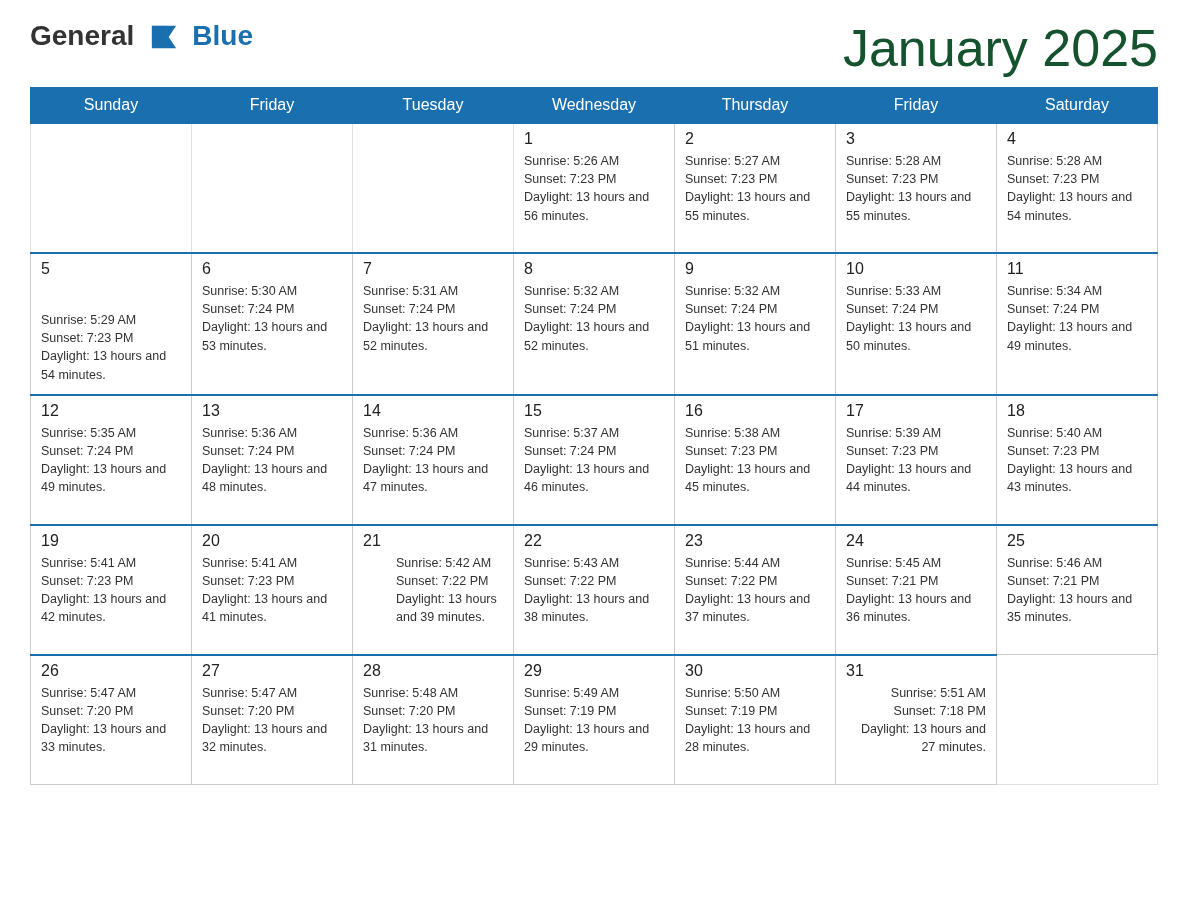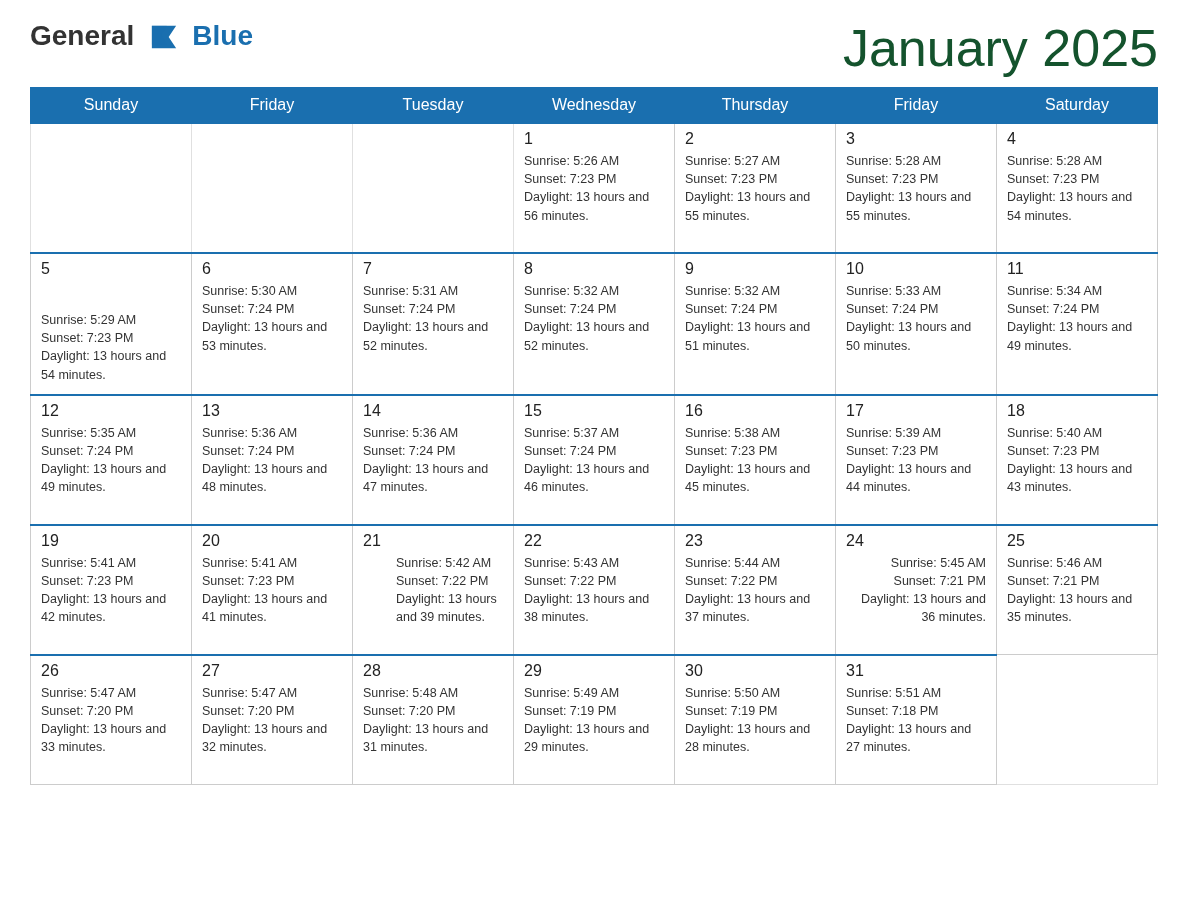--- a/index.html
+++ b/index.html
@@ -267,21 +267,21 @@
 Daylight: 13 hours and 38 minutes.</div>
         </td>
         <td>
           <span class="day-number">23</span>
           <div class="day-info" style="white-space: pre-line;">Sunrise: 5:44 AM
 Sunset: 7:22 PM
 Daylight: 13 hours and 37 minutes.</div>
         </td>
         <td>
           <span class="day-number">24</span>
-          <div class="day-info" style="white-space: pre-line; text-align: right;">Sunrise: 5:45 AM
+          <div class="day-info" style="white-space: pre-line;">Sunrise: 5:45 AM
 Sunset: 7:21 PM
 Daylight: 13 hours and 36 minutes.</div>
         </td>
         <td>
           <span class="day-number">25</span>
           <div class="day-info" style="white-space: pre-line;">Sunrise: 5:46 AM
 Sunset: 7:21 PM
 Daylight: 13 hours and 35 minutes.</div>
         </td>
       </tr>
@@ -311,20 +311,20 @@
 Daylight: 13 hours and 29 minutes.</div>
         </td>
         <td>
           <span class="day-number">30</span>
           <div class="day-info" style="white-space: pre-line;">Sunrise: 5:50 AM
 Sunset: 7:19 PM
 Daylight: 13 hours and 28 minutes.</div>
         </td>
         <td>
           <span class="day-number">31</span>
-          <div class="day-info" style="white-space: pre-line;">Sunrise: 5:51 AM
+          <div class="day-info" style="white-space: pre-line; text-align: right;">Sunrise: 5:51 AM
 Sunset: 7:18 PM
 Daylight: 13 hours and 27 minutes.</div>
         </td>
         <td class="empty" style="border: 1px solid rgb(224, 224, 224);"></td>
       </tr>
     </tbody>
 </table>
 
 </body></html>

